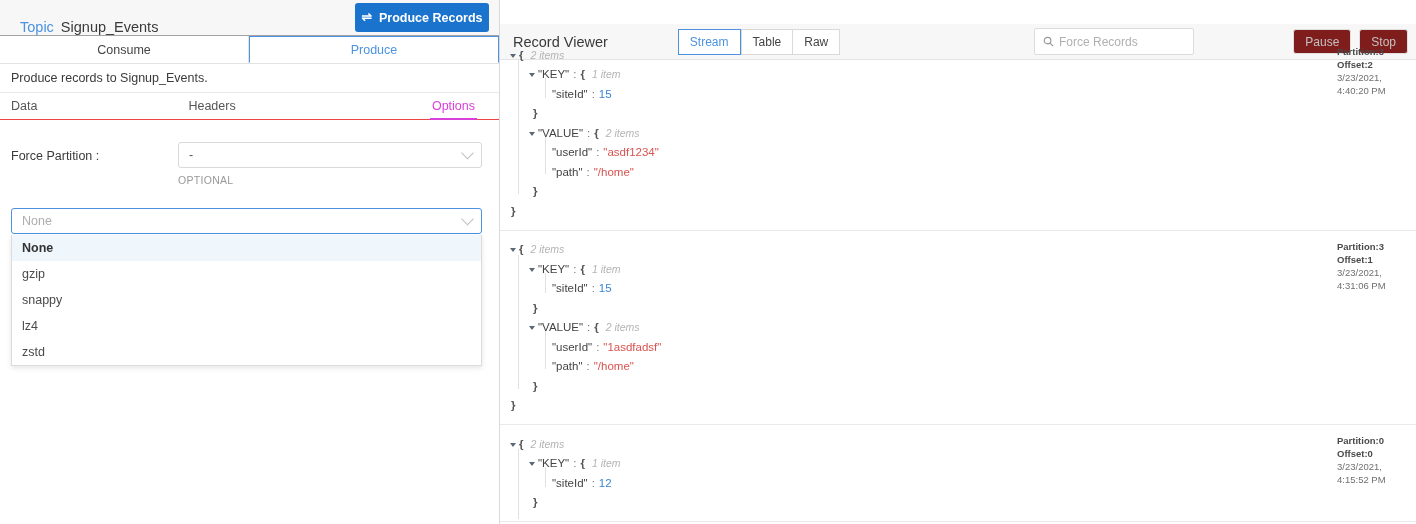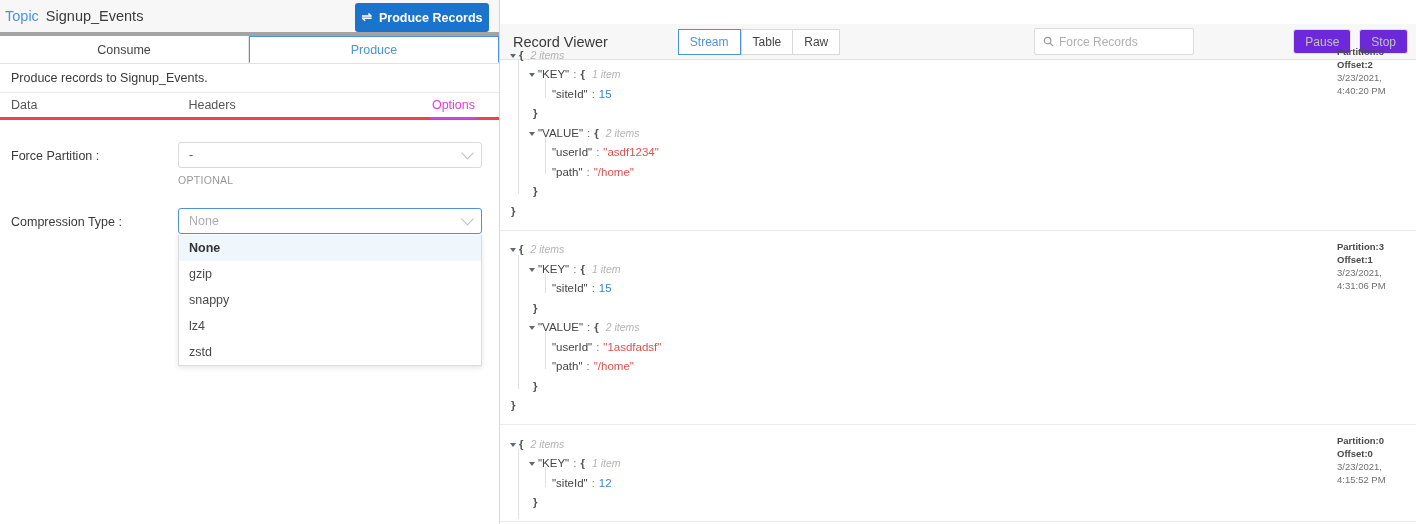--- a/index.html
+++ b/index.html
@@ -16,23 +16,23 @@
   .left {
     width: 500px; height: 524px;
     background: #ffffff;
     border-right: 1px solid #d9d9d9;
     position: relative;
     flex: 0 0 500px;
   }
   .topbar {
     height: 36px;
     background: #f7f7f7;
-    border-bottom: 4px solid #a3a3a3;
-    display: flex; align-items: center;
-    padding: 0 10px 0 5px;
+    border-bottom: 1px solid #a3a3a3;
+    display: flex; align-items: flex-end;
+    padding: 0 10px 0 20px;
     position: relative;
   }
   .topic-link { color: #4c92e0; font-size: 14.5px; }
   .topic-name { color: #3a3a3a; font-size: 14.5px; margin-left: 7px; }
   .produce-btn {
     position: absolute; right: 10px; top: 3px;
     height: 29px; width: 134px;
     background: #1a73cd; color: #ffffff;
     border: none; border-radius: 3px;
     font-size: 12.5px; font-family: "Liberation Sans", sans-serif;
@@ -51,21 +51,21 @@
   .tab.active { color: #4c92e0; border: 1px solid #4c92e0; border-bottom: 1px solid #fff; }
 
   .desc {
     height: 29px; display: flex; align-items: center;
     padding-left: 11px; font-size: 12.5px; color: #3a3a3a;
     border-bottom: 1px solid #e8e8e8;
   }
 
   .subtabs {
     height: 27px; display: flex; align-items: center;
-    border-bottom: 3px solid #ef4444; position: relative;
+    border-bottom: 1px solid #ef4444; position: relative;
   }
   .subtab { font-size: 12.5px; color: #555; cursor: pointer; position: relative; height: 27px; display:flex; align-items:center;}
   .subtab.st-data { margin-left: 11px; }
   .subtab.st-headers { margin-left: 151px; }
   .subtab.st-options { position: absolute; right: 24px; color: #d93fd9; }
   .subtab.st-options::after {
     content: ""; position: absolute; left: -2px; right: -2px; bottom: 0;
     height: 2px; background: #d93fd9;
   }
 
@@ -115,21 +115,21 @@
   .seg:last-child { border-right: 1px solid #d9d9d9; }
   .seg.active { color: #4c92e0; border: 1px solid #4c92e0; }
   .search {
     position: absolute; left: 534px; top: 4px; width: 160px; height: 27px;
     background: #fff; border: 1px solid #dcdcdc; border-radius: 2px;
     display: flex; align-items: center; padding-left: 8px; gap: 5px;
   }
   .search .ph { font-size: 12px; color: #b0b0b0; }
   .rbtns { position: absolute; right: 8px; top: 5px; display: flex; gap: 8px; }
   .ghost {
-    height: 25px; padding: 0 11px; background: #6d28d9;
+    height: 25px; padding: 0 11px; background: #7f1d1d;
     border: 1px solid #e0e0e0; border-radius: 3px;
     font-size: 12px; color: #c2c2c2; font-family: "Liberation Sans", sans-serif;
     display: flex; align-items: center; cursor: default;
   }
 
   .records { position: absolute; top: 36px; left: 0; right: 0; bottom: 0; overflow: hidden; }
   .record { position: relative; border-bottom: 1px solid #eaeaea; padding: 9px 0 9px 0; }
   .json { font-family: "Liberation Sans", sans-serif; font-size: 11.5px; }
   .jline { height: 19.5px; display: flex; align-items: center; white-space: nowrap; position: relative; }
   .tri {
@@ -188,21 +188,20 @@
         <div class="fctl">
           <div class="select">
             <span>-</span>
             <span class="chev"></span>
           </div>
           <div class="optional">OPTIONAL</div>
         </div>
       </div>
 
       <div class="frow" style="margin-top:22px;">
-        <div class="flabel">Compression Type :</div>
         <div class="fctl">
           <div class="select focused">
             <span class="ph">None</span>
             <span class="chev"></span>
           </div>
           <div class="dropdown">
             <div class="dd-item sel">None</div>
             <div class="dd-item">gzip</div>
             <div class="dd-item">snappy</div>
             <div class="dd-item">lz4</div>

